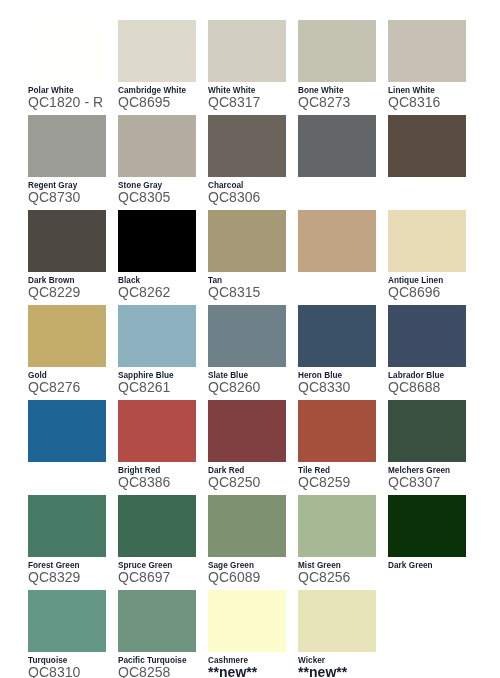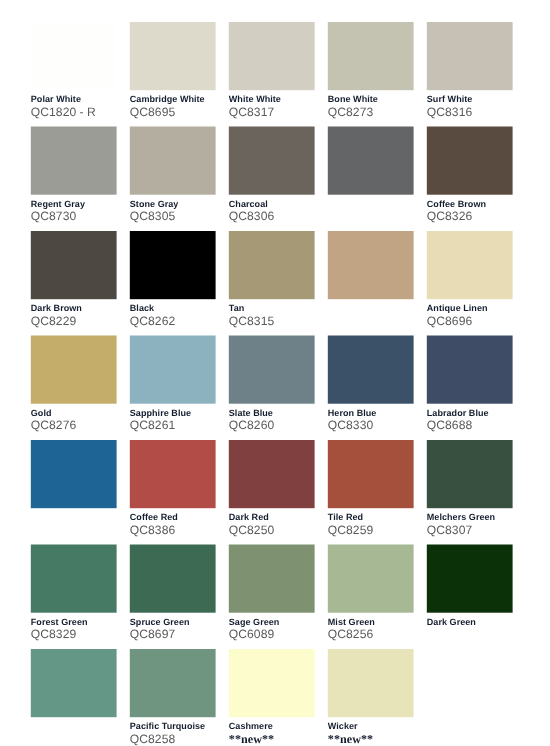--- a/index.html
+++ b/index.html
@@ -61,32 +61,31 @@
     font-size: 8.2px;
     font-weight: bold;
     color: #141d2e;
     line-height: 10.4px;
     letter-spacing: 0.05px;
     word-wrap: break-word;
   }
 
   .swatch-code {
     display: block;
-    font-size: 11px;
+    font-size: 14px;
     font-weight: normal;
     color: #5a5a5a;
     line-height: 10.4px;
     letter-spacing: 0.05px;
     margin-top: 0.5px;
   }
 
   .swatch-code.is-new {
     font-weight: bold;
     color: #141d2e;
-    font-family: Liberation Serif, serif;
   }
 </style>
 </head>
 <body>
 
 <div id="palette-page">
   <div class="swatch-grid">
       <div class="swatch-cell">
         <div class="swatch-chip is-white" style="background: rgb(254, 254, 252);"></div>
         <div class="swatch-label">
@@ -111,21 +110,21 @@
       <div class="swatch-cell">
         <div class="swatch-chip" style="background: rgb(196, 195, 178);"></div>
         <div class="swatch-label">
           <span class="swatch-name">Bone White</span>
           <span class="swatch-code">QC8273</span>
         </div>
       </div>
       <div class="swatch-cell">
         <div class="swatch-chip" style="background: rgb(199, 193, 181);"></div>
         <div class="swatch-label">
-          <span class="swatch-name">Surf White</span>
+          <span class="swatch-name">Linen White</span>
           <span class="swatch-code">QC8316</span>
         </div>
       </div>
       <div class="swatch-cell">
         <div class="swatch-chip" style="background: rgb(156, 156, 150);"></div>
         <div class="swatch-label">
           <span class="swatch-name">Regent Gray</span>
           <span class="swatch-code">QC8730</span>
         </div>
       </div>
@@ -141,24 +140,20 @@
         <div class="swatch-label">
           <span class="swatch-name">Charcoal</span>
           <span class="swatch-code">QC8306</span>
         </div>
       </div>
       <div class="swatch-cell">
         <div class="swatch-chip" style="background: rgb(99, 101, 103);"></div>
       </div>
       <div class="swatch-cell">
         <div class="swatch-chip" style="background: rgb(89, 75, 64);"></div>
-        <div class="swatch-label">
-          <span class="swatch-name">Coffee Brown</span>
-          <span class="swatch-code">QC8326</span>
-        </div>
       </div>
       <div class="swatch-cell">
         <div class="swatch-chip" style="background: rgb(78, 72, 67);"></div>
         <div class="swatch-label">
           <span class="swatch-name">Dark Brown</span>
           <span class="swatch-code">QC8229</span>
         </div>
       </div>
       <div class="swatch-cell">
         <div class="swatch-chip" style="background: rgb(0, 0, 0);"></div>
@@ -218,21 +213,21 @@
           <span class="swatch-name">Labrador Blue</span>
           <span class="swatch-code">QC8688</span>
         </div>
       </div>
       <div class="swatch-cell">
         <div class="swatch-chip" style="background: rgb(30, 100, 149);"></div>
       </div>
       <div class="swatch-cell">
         <div class="swatch-chip" style="background: rgb(178, 76, 70);"></div>
         <div class="swatch-label">
-          <span class="swatch-name">Coffee Red</span>
+          <span class="swatch-name">Bright Red</span>
           <span class="swatch-code">QC8386</span>
         </div>
       </div>
       <div class="swatch-cell">
         <div class="swatch-chip" style="background: rgb(128, 64, 63);"></div>
         <div class="swatch-label">
           <span class="swatch-name">Dark Red</span>
           <span class="swatch-code">QC8250</span>
         </div>
       </div>
@@ -279,20 +274,24 @@
         </div>
       </div>
       <div class="swatch-cell">
         <div class="swatch-chip" style="background: rgb(11, 49, 9);"></div>
         <div class="swatch-label">
           <span class="swatch-name">Dark Green</span>
         </div>
       </div>
       <div class="swatch-cell">
         <div class="swatch-chip" style="background: rgb(101, 151, 134);"></div>
+        <div class="swatch-label">
+          <span class="swatch-name">Turquoise</span>
+          <span class="swatch-code">QC8310</span>
+        </div>
       </div>
       <div class="swatch-cell">
         <div class="swatch-chip" style="background: rgb(111, 148, 128);"></div>
         <div class="swatch-label">
           <span class="swatch-name">Pacific Turquoise</span>
           <span class="swatch-code">QC8258</span>
         </div>
       </div>
       <div class="swatch-cell">
         <div class="swatch-chip" style="background: rgb(252, 252, 204);"></div>

